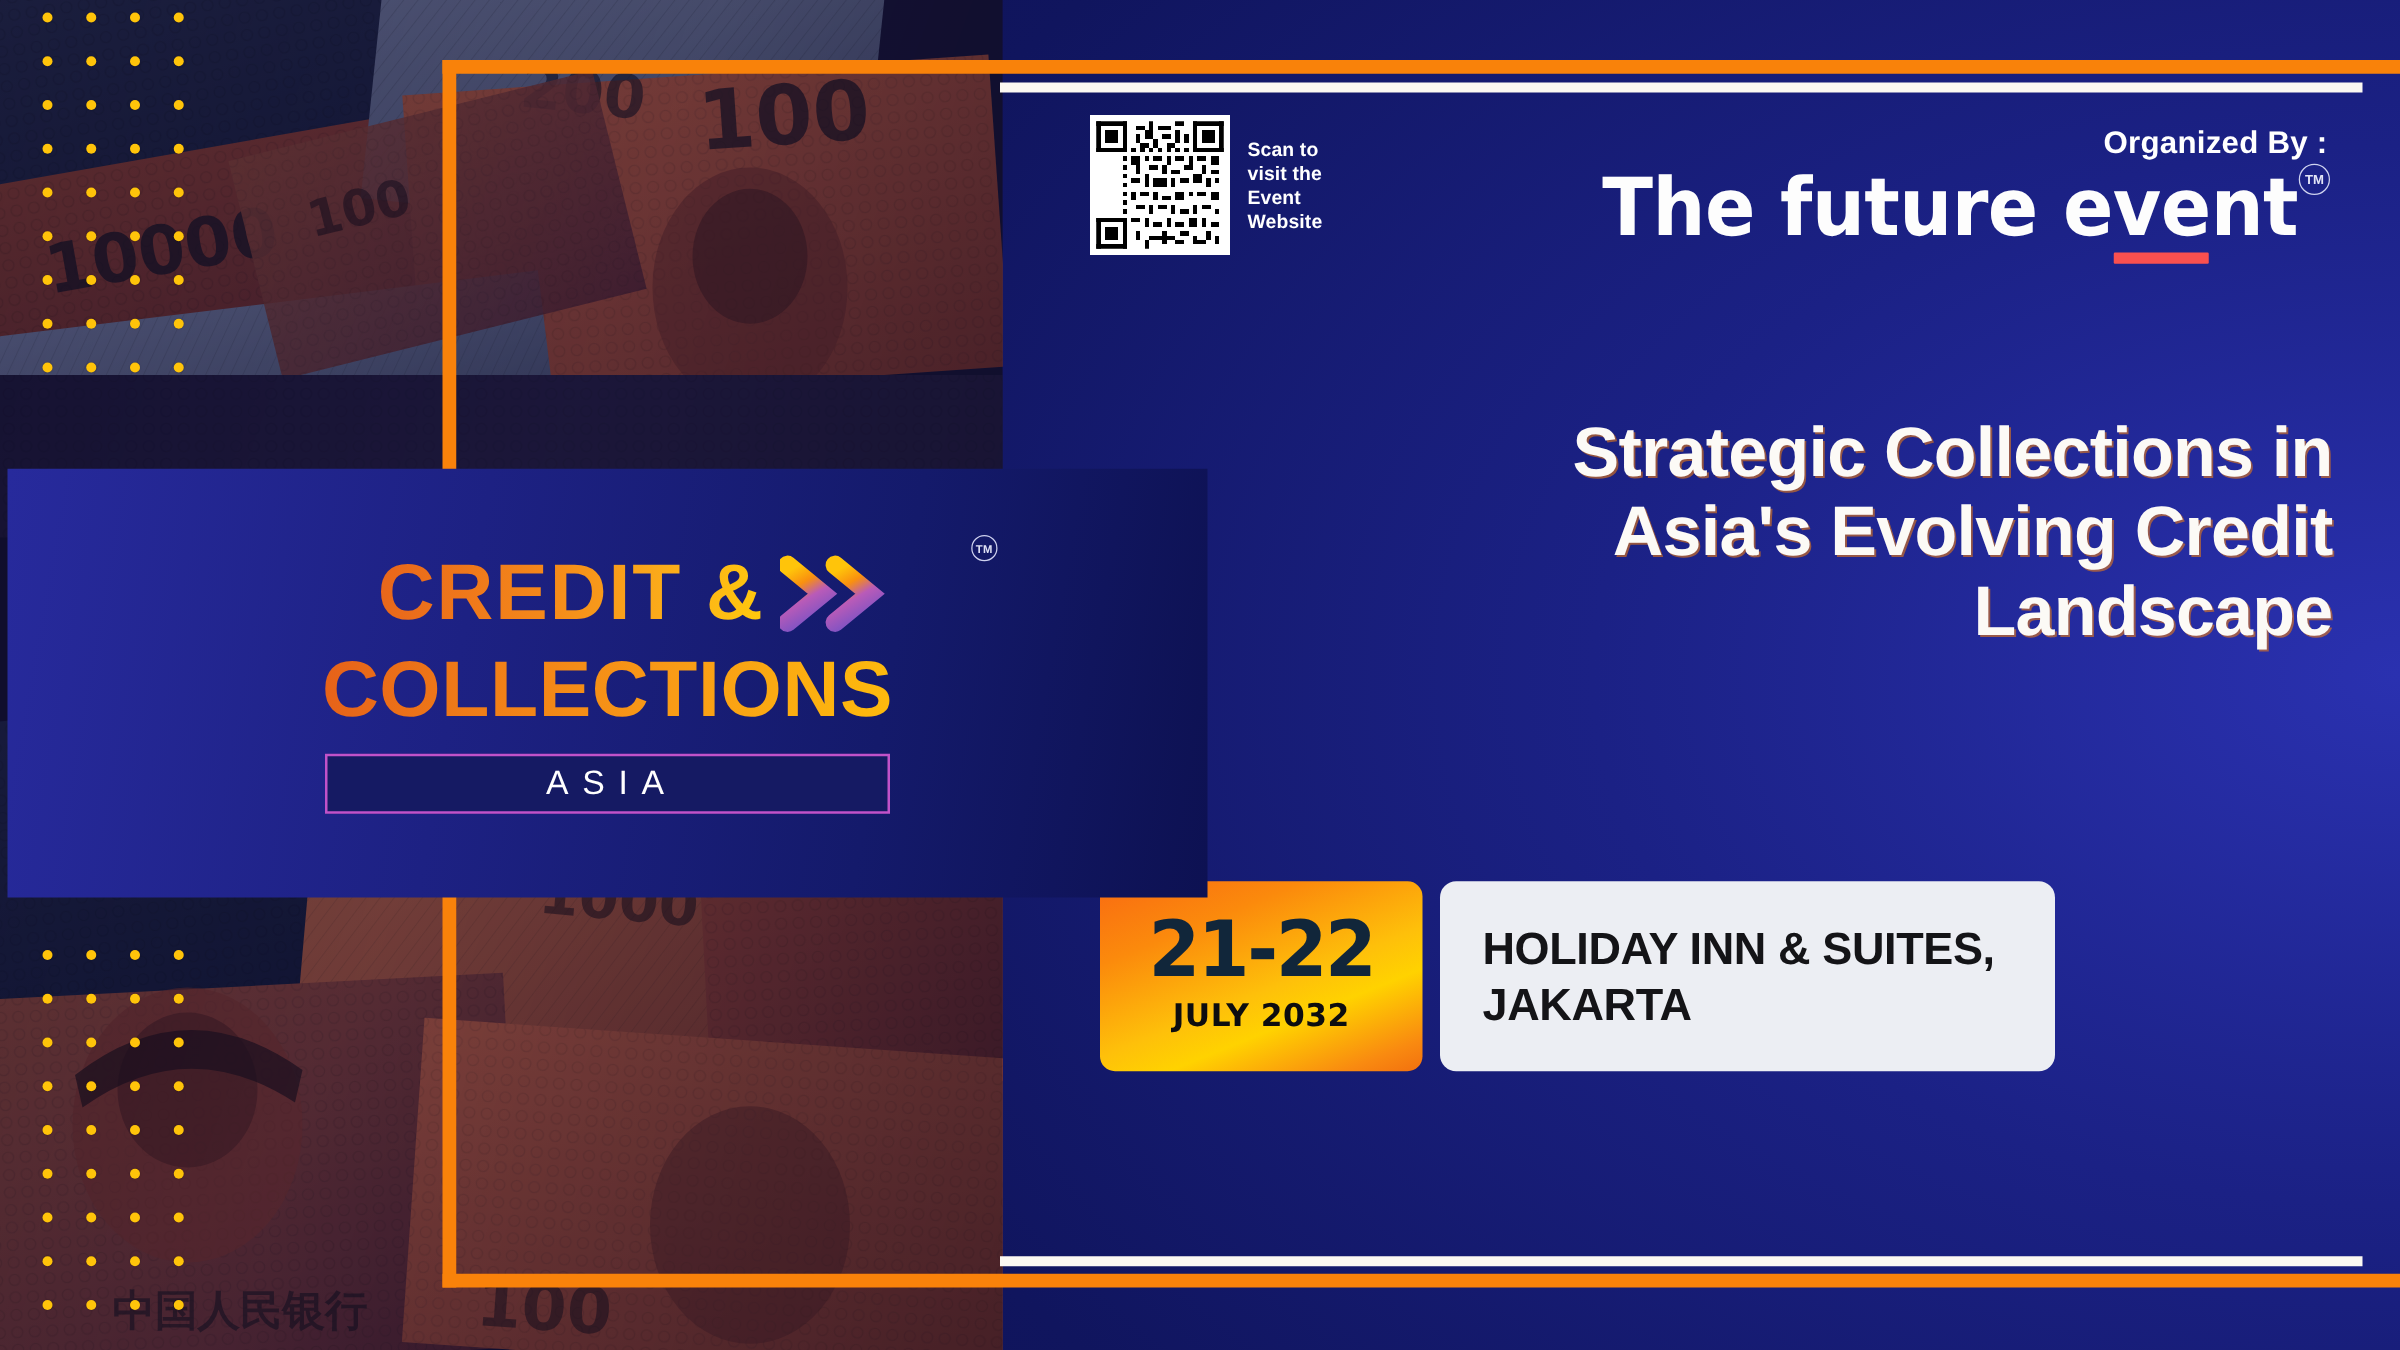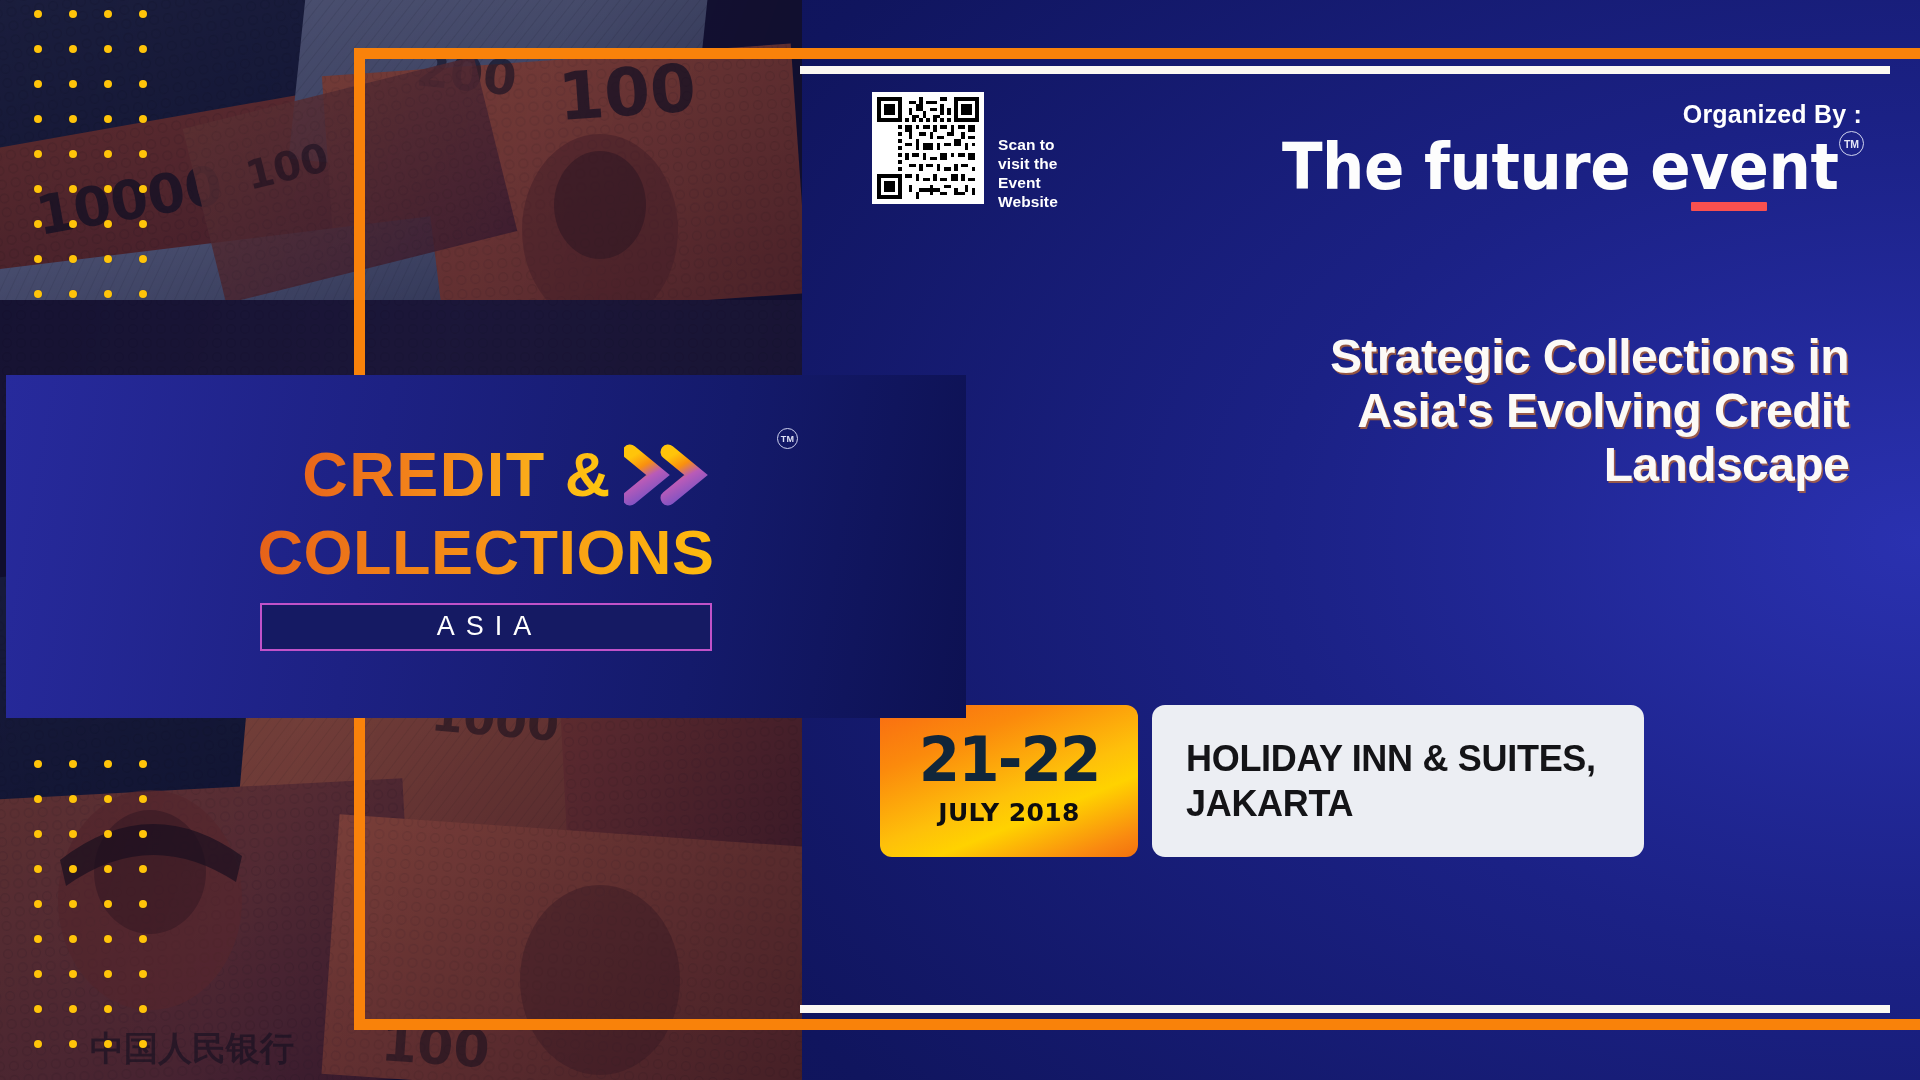--- a/index.html
+++ b/index.html
@@ -123,21 +123,21 @@
 
   
   .right-pane { position:absolute; z-index:8; left:802px; top:0; right:0; bottom:0; }
 
   
   .qr-block { position:absolute; left:70px; top:92px; display:flex; gap:14px; align-items:flex-start; }
   .qr-code { width:112px; height:112px; background:#fff; padding:5px; display:block; }
   .qr-code svg { display:block; width:100%; height:100%; }
   .qr-caption {
     color:#ffffff; font-size:15.5px; font-weight:700; line-height:1.22;
-    margin-top:44px; letter-spacing:.1px;
+    margin-top:20px; letter-spacing:.1px;
   }
 
   
   .org-block { position:absolute; right:58px; top:100px; text-align:right; }
   .org-label { color:#ffffff; font-size:25px; font-weight:700; letter-spacing:.2px; margin-bottom:6px; }
   .tfe-wrap { position:relative; display:inline-block; padding-right:24px; }
   .tfe-logo {
     color:#fdfdfd; font-size:64px; font-weight:800; line-height:1;
     letter-spacing:-.5px;
     font-family:"DejaVu Sans", sans-serif;
@@ -150,24 +150,24 @@
   }
   .tfe-tm {
     position:absolute; right:-2px; top:-4px;
     width:25px; height:25px; border:1.8px solid #cfd3ef; border-radius:50%;
     color:#e3e5f7; font-size:10.5px; font-weight:700;
     display:flex; align-items:center; justify-content:center;
   }
 
   
   .title {
-    position:absolute; right:71px; top:330px; width:980px;
+    position:absolute; right:54px; top:330px; width:980px;
     text-align:right;
     color:#fcfaf6;
-    font-size:48px; font-weight:800; line-height:1.13;
+    font-size:56px; font-weight:800; line-height:1.13;
     letter-spacing:-.6px;
     text-shadow:1.5px 1.5px 0 rgba(249,130,10,.55);
   }
 
   
   .info-row { position:absolute; left:78px; top:705px; display:flex; align-items:stretch; gap:14px; }
   .date-badge {
     width:258px; height:152px; border-radius:12px;
     background:linear-gradient(158deg,#f96b12 0%,#fb8a0c 26%,#fec00a 55%,#ffd200 68%,#f98a10 90%,#f2700f 100%);
     display:flex; flex-direction:column; align-items:center; justify-content:center;
@@ -545,21 +545,21 @@
 
     <div class="title">
       <div>Strategic Collections in</div>
       <div>Asia's Evolving Credit</div>
       <div>Landscape</div>
     </div>
 
     <div class="info-row">
       <div class="date-badge">
         <div class="date-num">21-22</div>
-        <div class="date-month">JULY 2018</div>
+        <div class="date-month">JULY 2032</div>
       </div>
       <div class="venue-card">
         <div class="venue-text">
           <div>HOLIDAY INN &amp; SUITES,</div>
           <div>JAKARTA</div>
         </div>
       </div>
     </div>
 
   </div>

